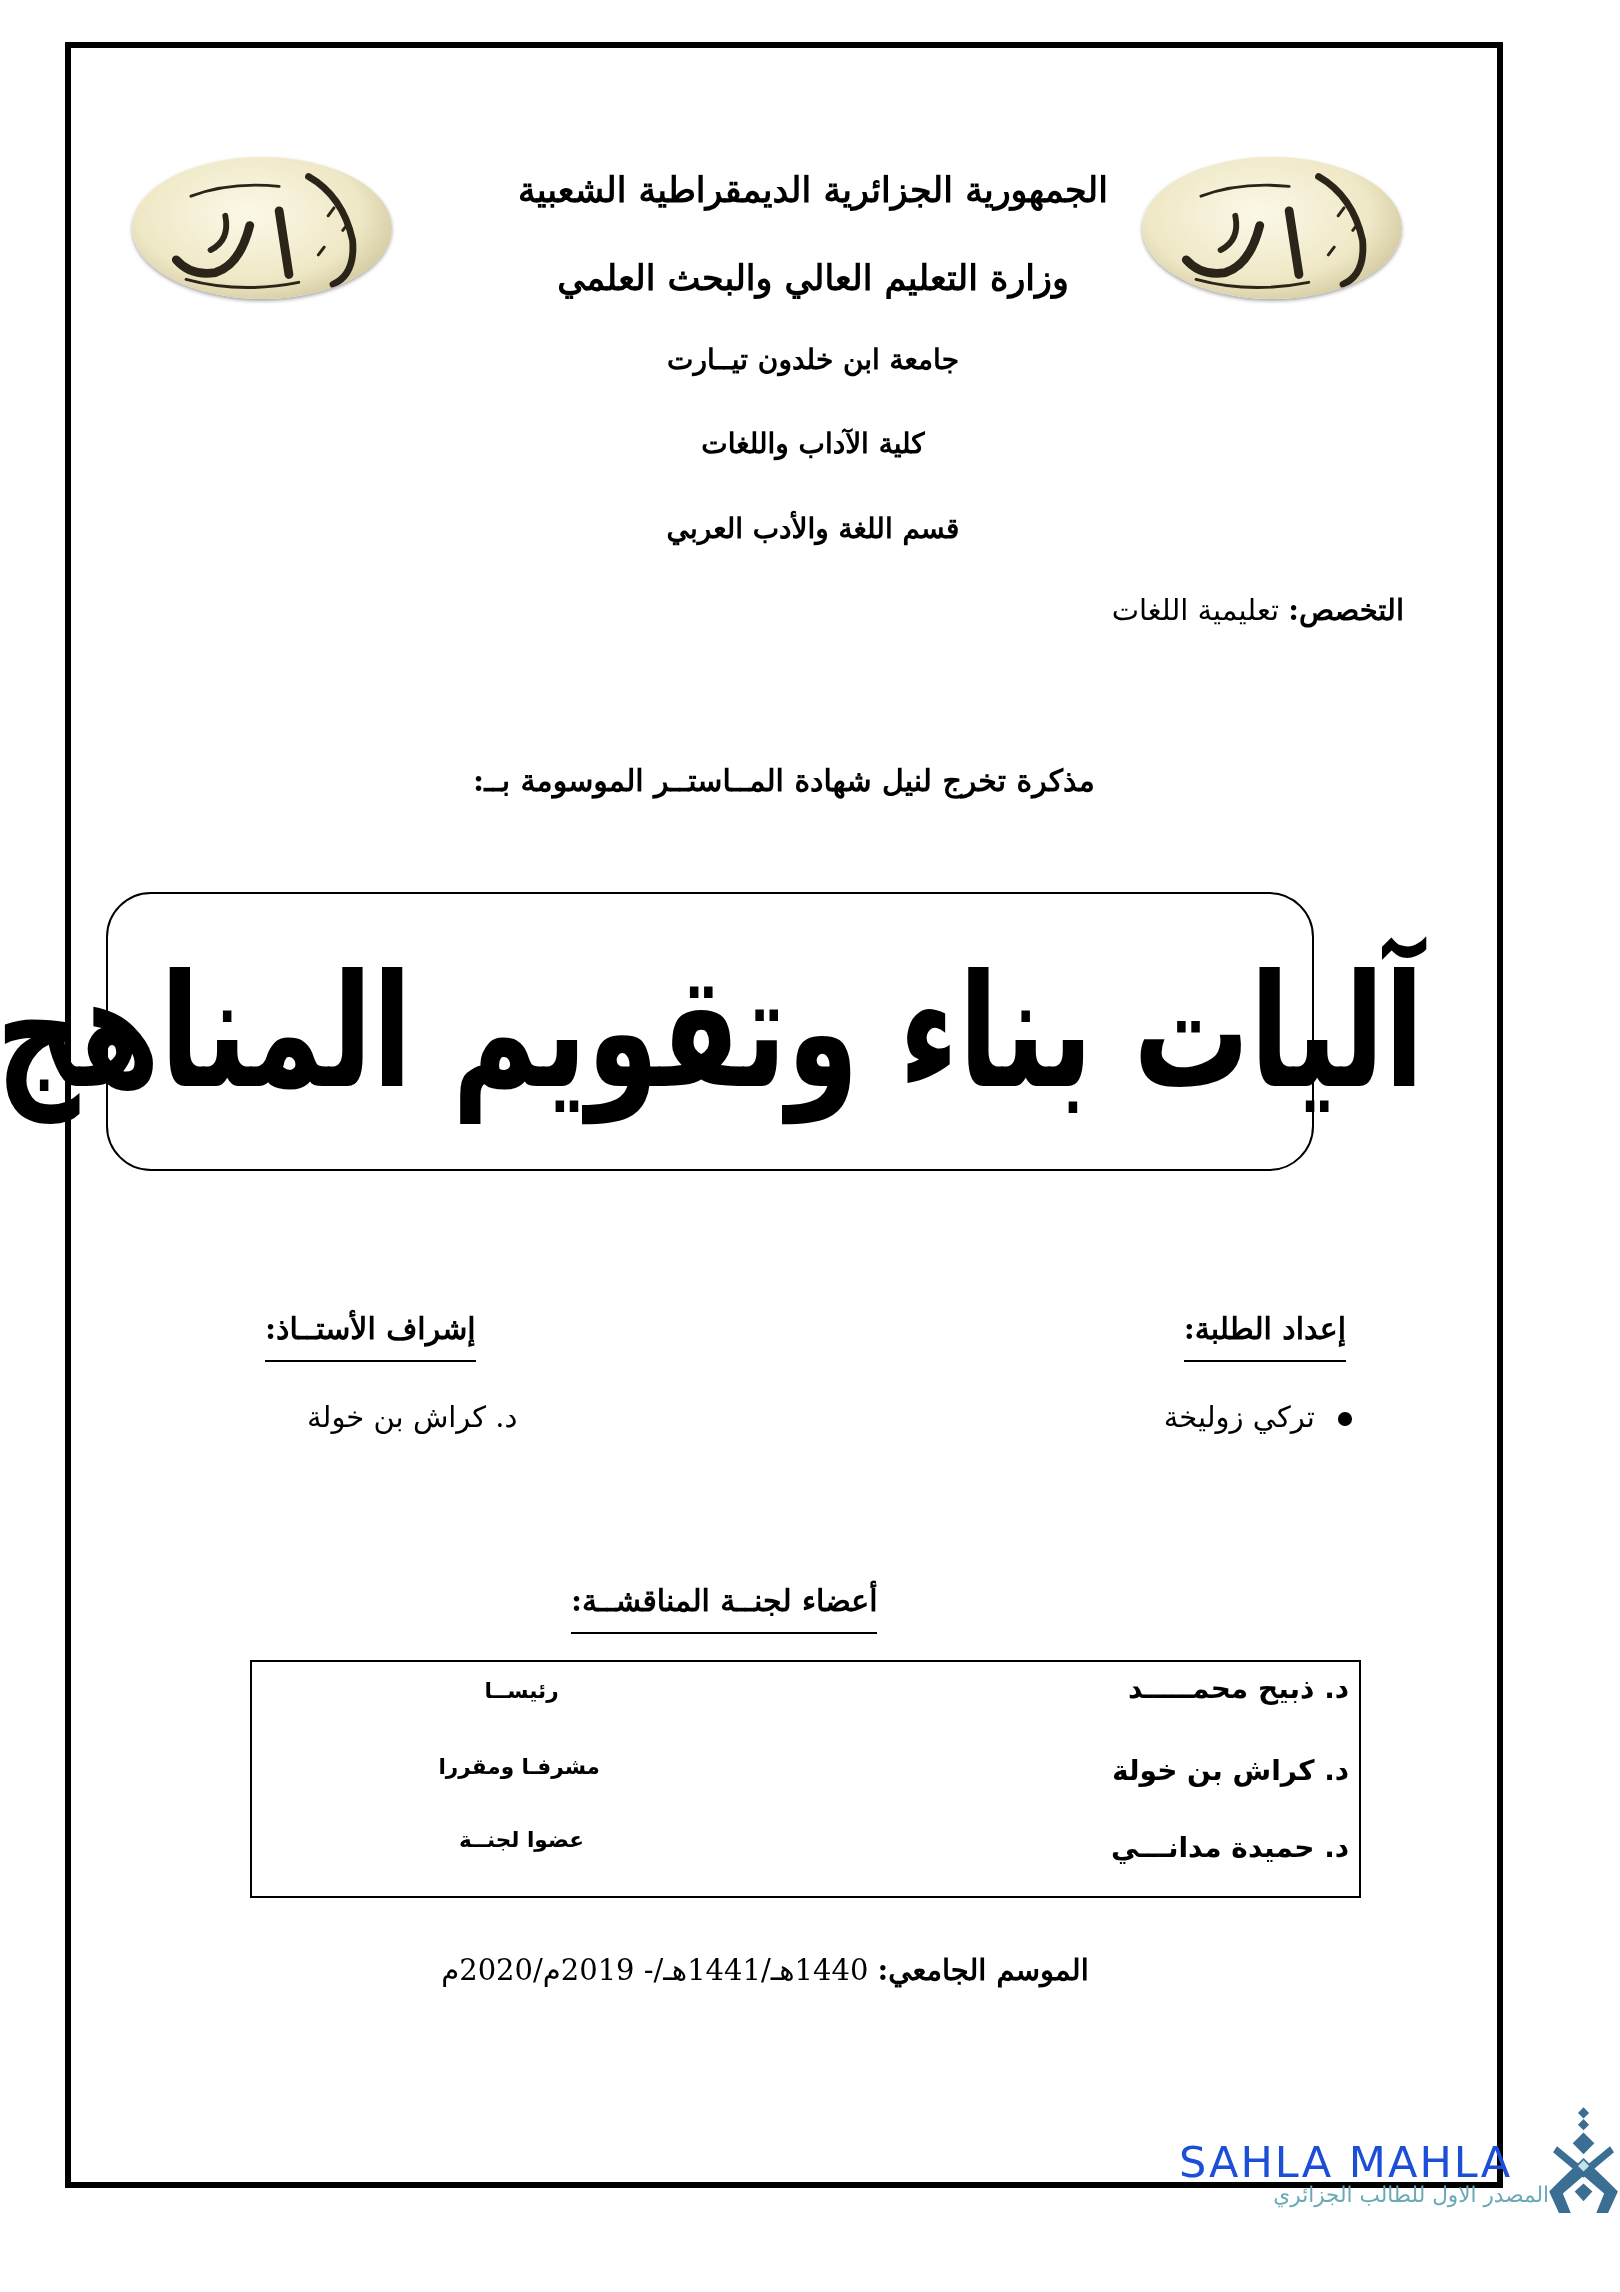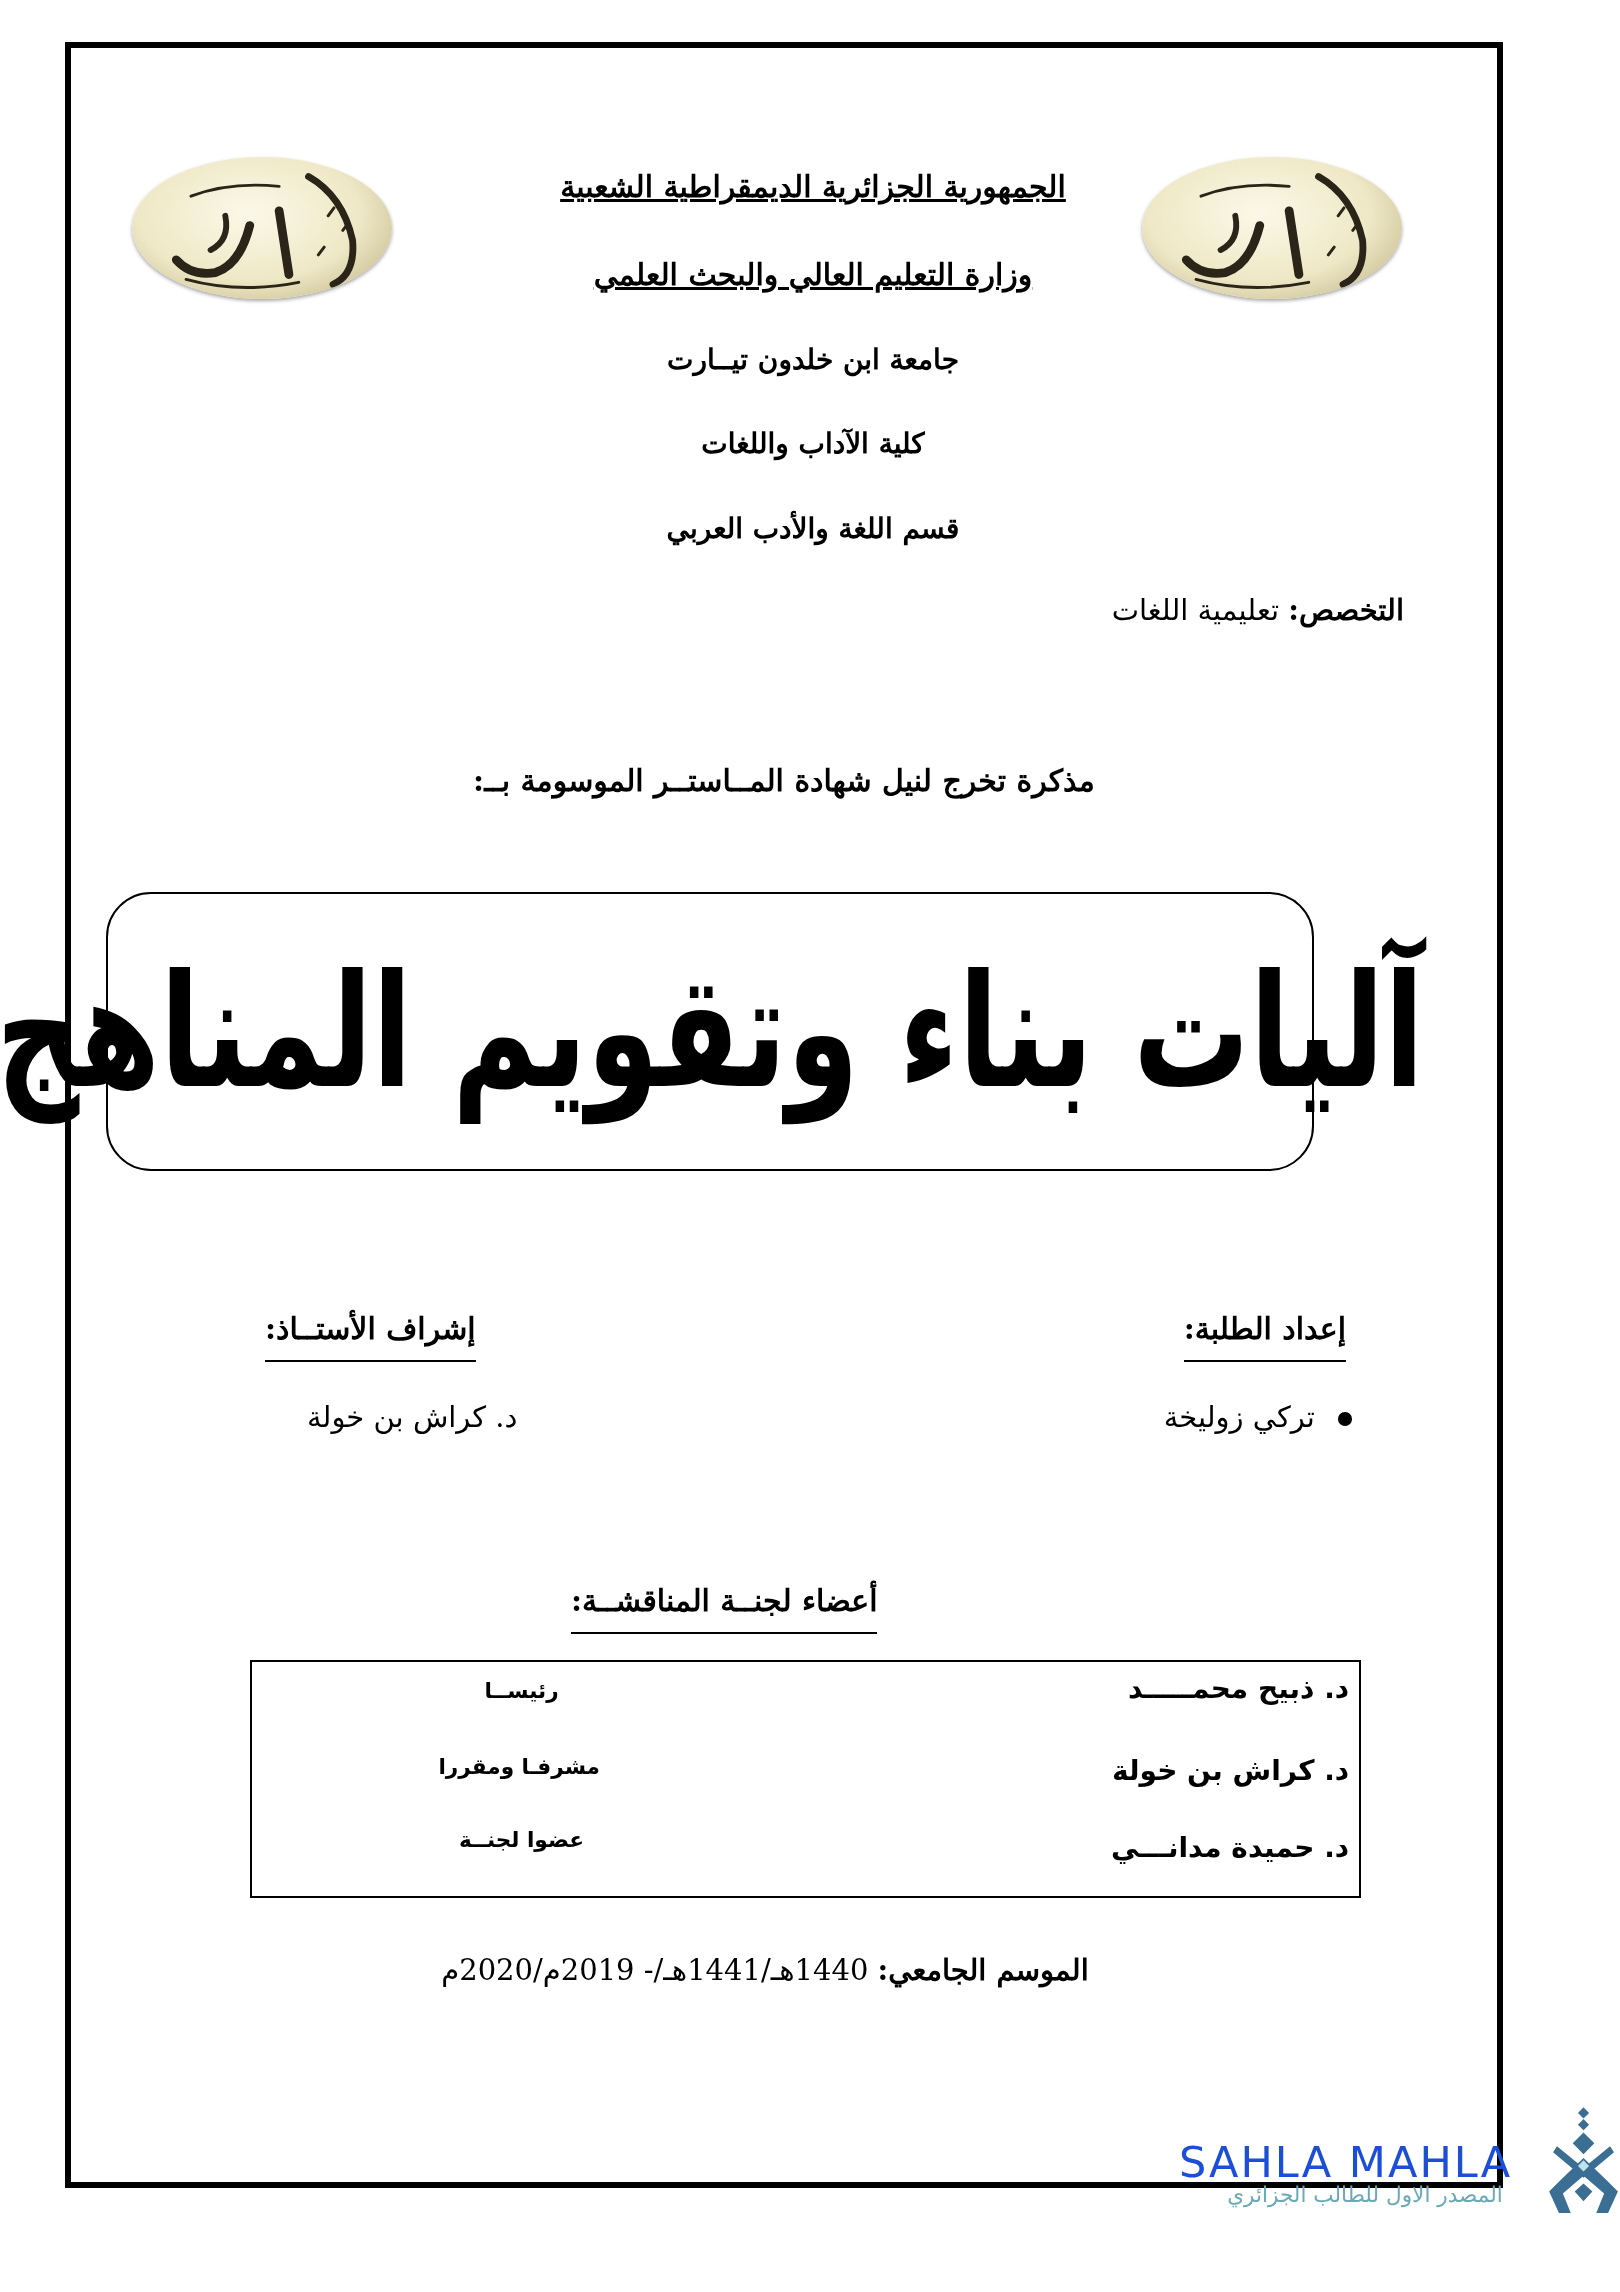--- a/index.html
+++ b/index.html
@@ -9,21 +9,21 @@
     }
     .page-frame {
       position: absolute; left: 65px; top: 42px;
       width: 1438px; height: 2146px; box-sizing: border-box;
       border: 6.9px solid #000;
     }
     .center-line {
       position: absolute; left: 392px; width: 784px; text-align: center;
       font-weight: bold; white-space: nowrap;
     }
-    .h1 { font-size: 30px; text-decoration: underline; }
+    .h1 { font-size: 35px; }
     .h2 { font-size: 28px; }
     
     .logo {
       position: absolute; width: 260px; height: 142px; border-radius: 50%;
       background: radial-gradient(ellipse at 45% 40%, #fbf8e8 0%, #efe8c6 55%, #c9bf93 85%, #8b8466 100%);
       box-shadow: 0 2px 3.9px rgba(0,0,0,0.35);
       overflow: hidden;
     }
     .logo svg { position: absolute; left: 0; top: 0; }
     
@@ -68,21 +68,21 @@
     }
     .season { position: absolute; left: 412px; width: 706px; top: 1953px; text-align: center; font-size: 29px; white-space: nowrap; }
     .season b { font-weight: bold; }
     
     .wm-latin {
       position: absolute; left: 1179px; top: 2137px;
       font-family: "DejaVu Sans", "Liberation Sans", sans-serif;
       font-size: 43px; color: #1d4ed8; letter-spacing: 2px; direction: ltr; white-space: nowrap;
     }
     .wm-arabic {
-      position: absolute; left: 1181px; top: 2182px; width: 368px; text-align: center;
+      position: absolute; left: 1181px; top: 2182px; width: 368px; 
       font-size: 21.6px; color: #6aa9b5; white-space: nowrap;
     }
     .wm-emblem { position: absolute; left: 1549px; top: 2107px; }
   </style>
 </head>
 <body>
 
 <div class="page-frame"></div>
 
 <div class="logo" style="left:132px; top:157px;">

